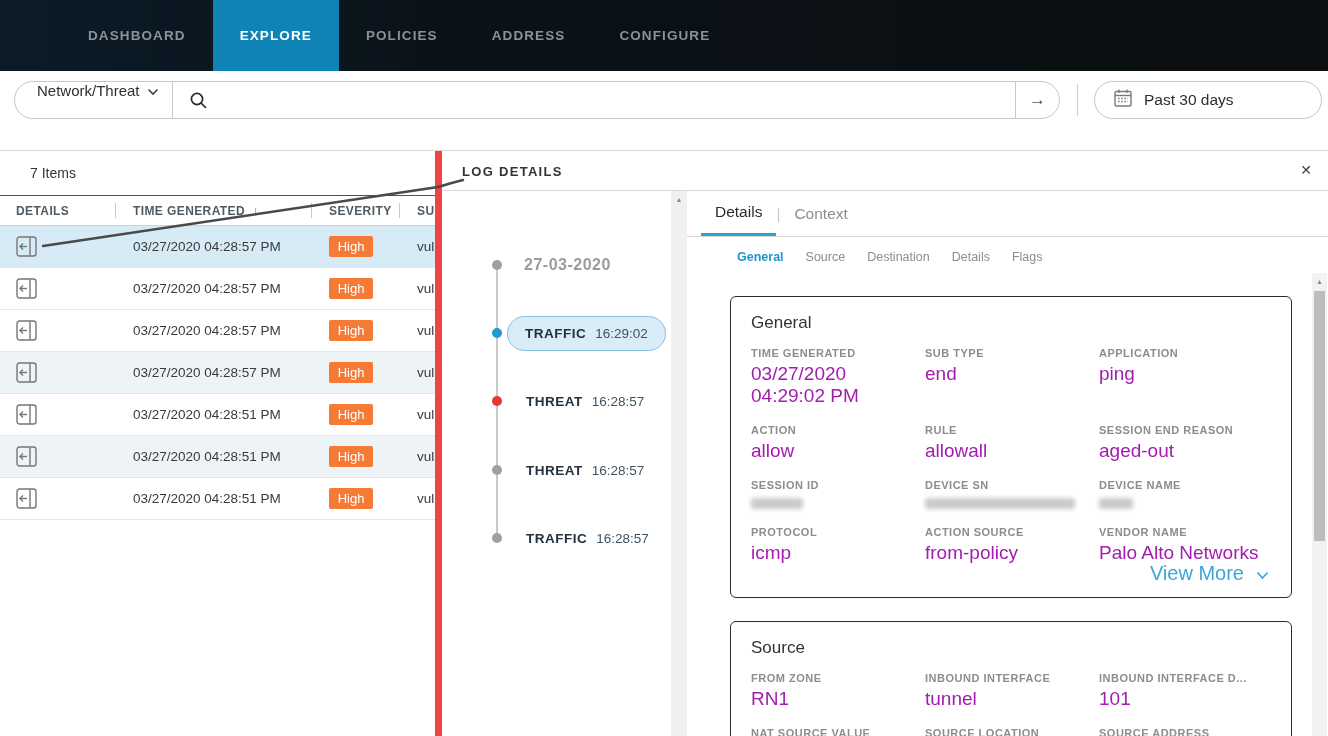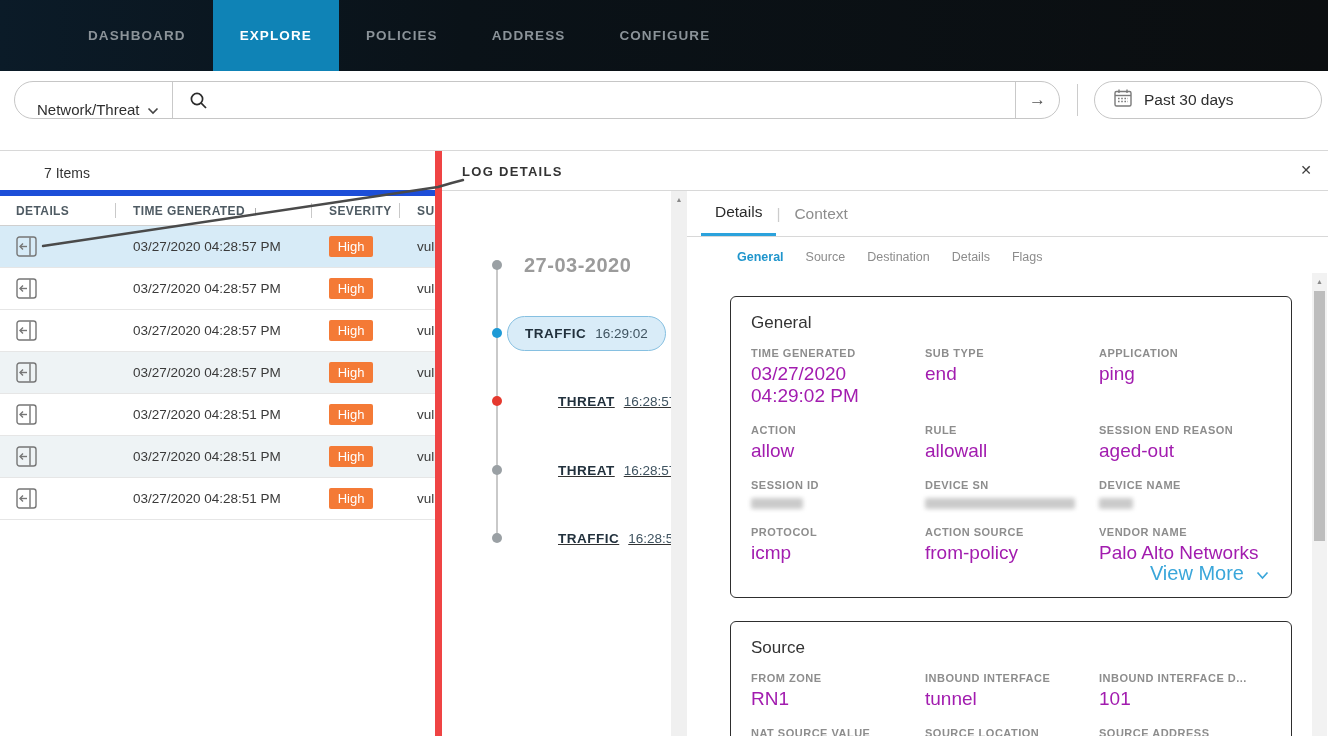--- a/index.html
+++ b/index.html
@@ -13,21 +13,21 @@
   .topnav { height:71px; background:linear-gradient(90deg,#0b1b28 0%,#0a1218 35%,#0b0e10 100%);
             display:flex; align-items:stretch; padding-left:61px; }
   .nav-item { display:flex; align-items:center; padding:0 27px; color:#8b9399;
               font-size:13.5px; font-weight:bold; letter-spacing:1.1px; cursor:pointer; }
   .nav-item.active { background:#0f83b6; color:#fff; }
 
   
   .toolbar { position:relative; height:96px; background:#fff; }
   .search-pill { position:absolute; left:14px; top:10px; width:1046px; height:38px;
                  border:1px solid #c6c6c6; border-radius:19px; display:flex; align-items:stretch; background:#fff; }
-  .scope { display:flex; align-items:flex-end; gap:7px; padding:0 13px 0 22px;
+  .scope { display:flex; align-items:flex-start; gap:7px; padding:0 13px 0 22px;
            border-right:1px solid #c9c9c9; font-size:15px; color:#2e2e2e; cursor:pointer; }
   .search-mag { display:flex; align-items:center; margin-left:16px; }
   .search-input { flex:1; border:none; outline:none; font-size:15px; background:transparent; padding:0 10px;
                   font-family:"Liberation Sans",sans-serif; }
   .submit-seg { width:44px; border-left:1px solid #c9c9c9; display:flex; align-items:center;
                 justify-content:center; color:#555; font-size:17px; cursor:pointer;
                 border-radius:0 19px 19px 0; }
   .toolbar-divider { position:absolute; left:1077px; top:13px; height:32px; width:1px; background:#ccc; }
   .range-pill { position:absolute; left:1094px; top:10px; width:228px; height:38px;
                 border:1px solid #c6c6c6; border-radius:19px; display:flex; align-items:center;
@@ -35,22 +35,22 @@
   .results-row { position:absolute; top:114px; right:13px; display:flex; align-items:center;
                  gap:30px; font-size:14.5px; color:#6d6d6d; }
   .pagination { display:flex; align-items:center; gap:13px; color:#4f4f4f; font-size:15px; }
   .page-arrow { color:#7a7a7a; font-size:15px; cursor:pointer; }
 
   
   .content { position:absolute; top:150px; left:0; right:0; bottom:0; border-top:1px solid #d8d8d8; }
 
   
   .table-region { position:absolute; left:0; top:0; width:435px; bottom:0; background:#fff; }
-  .items-bar { height:45px; line-height:45px; padding-left:44px; font-size:14px; color:#333;
-               border-bottom:6px solid #1d4ed8; }
+  .items-bar { height:45px; line-height:45px; padding-left:30px; font-size:14px; color:#333;
+               border-bottom:1px solid #1d4ed8; }
   .thead { display:flex; height:30px; align-items:center; border-bottom:1px solid #cfcfcf;
            font-size:12px; font-weight:bold; color:#4f5b63; letter-spacing:.4px; }
   .th { position:relative; height:100%; display:flex; align-items:center; gap:7px; padding-left:18px; }
   .th + .th::before { content:""; position:absolute; left:0; top:7px; bottom:7px; width:1px; background:#c9c9c9; }
   .th-details { width:115px; padding-left:16px; }
   .th-time { width:196px; }
   .th-sev { width:88px; }
   .th-sub { flex:1; }
   .sort-icon { color:#6e6e6e; font-weight:normal; font-size:13px; }
   .trow { display:flex; height:42px; align-items:center; border-bottom:1px solid #e6e6e6;
@@ -75,23 +75,23 @@
   
   .timeline { position:absolute; left:0; top:40px; width:245px; bottom:0; }
   .tl-scrollbar { position:absolute; right:0; top:0; width:16px; bottom:0; background:#f0f0f0; cursor:pointer; }
   .scroll-up { height:16px; display:flex; align-items:center; justify-content:center;
                font-size:7px; color:#8a8a8a; }
   .tl-line { position:absolute; left:54px; top:76px; height:271px; width:2px; background:#c9c9c9; }
   .tl-row { position:absolute; left:0; right:18px; height:36px; display:flex; align-items:center; cursor:pointer; }
   .tl-dot { position:absolute; left:50px; top:13px; width:10px; height:10px; border-radius:50%; background:#9aa0a4; }
   .dot-blue { background:#1e9ad6; } .dot-red { background:#e5392e; } .dot-gray { background:#9aa0a4; }
   .tl-date-row { top:56px; cursor:default; }
-  .tl-date { margin-left:82px; font-size:20px; font-weight:bold; color:#9b9b9b; letter-spacing:.5px; }
+  .tl-date { margin-left:82px; font-size:16px; font-weight:bold; color:#9b9b9b; letter-spacing:.5px; }
   .tl-e0 { top:124px; } .tl-e1 { top:192px; } .tl-e2 { top:261px; } .tl-e3 { top:329px; }
-  .tl-content { margin-left:116px; display:flex; gap:9px; align-items:flex-end;text-decoration:underline; }
+  .tl-content { margin-left:84px; display:flex; gap:9px; align-items:flex-end; }
   .tl-pill { margin-left:65px; display:flex; gap:9px; align-items:center; background:#d9ecf8;
              border:1.5px solid #86c0e1; border-radius:19px; padding:9px 17px; }
   .tl-type { font-weight:bold; color:#22313d; font-size:13.5px; letter-spacing:.5px; }
   .tl-time { font-size:13.5px; color:#3f5360; }
 
   
   .details-area { position:absolute; left:245px; top:40px; right:0; bottom:0; }
   .tabs-row { height:46px; border-bottom:1px solid #d8d8d8; display:flex; align-items:stretch;
               padding-left:14px; font-size:15.5px; }
   .tab { display:flex; align-items:center; padding:0 14px; color:#8d8d8d; cursor:pointer; }

